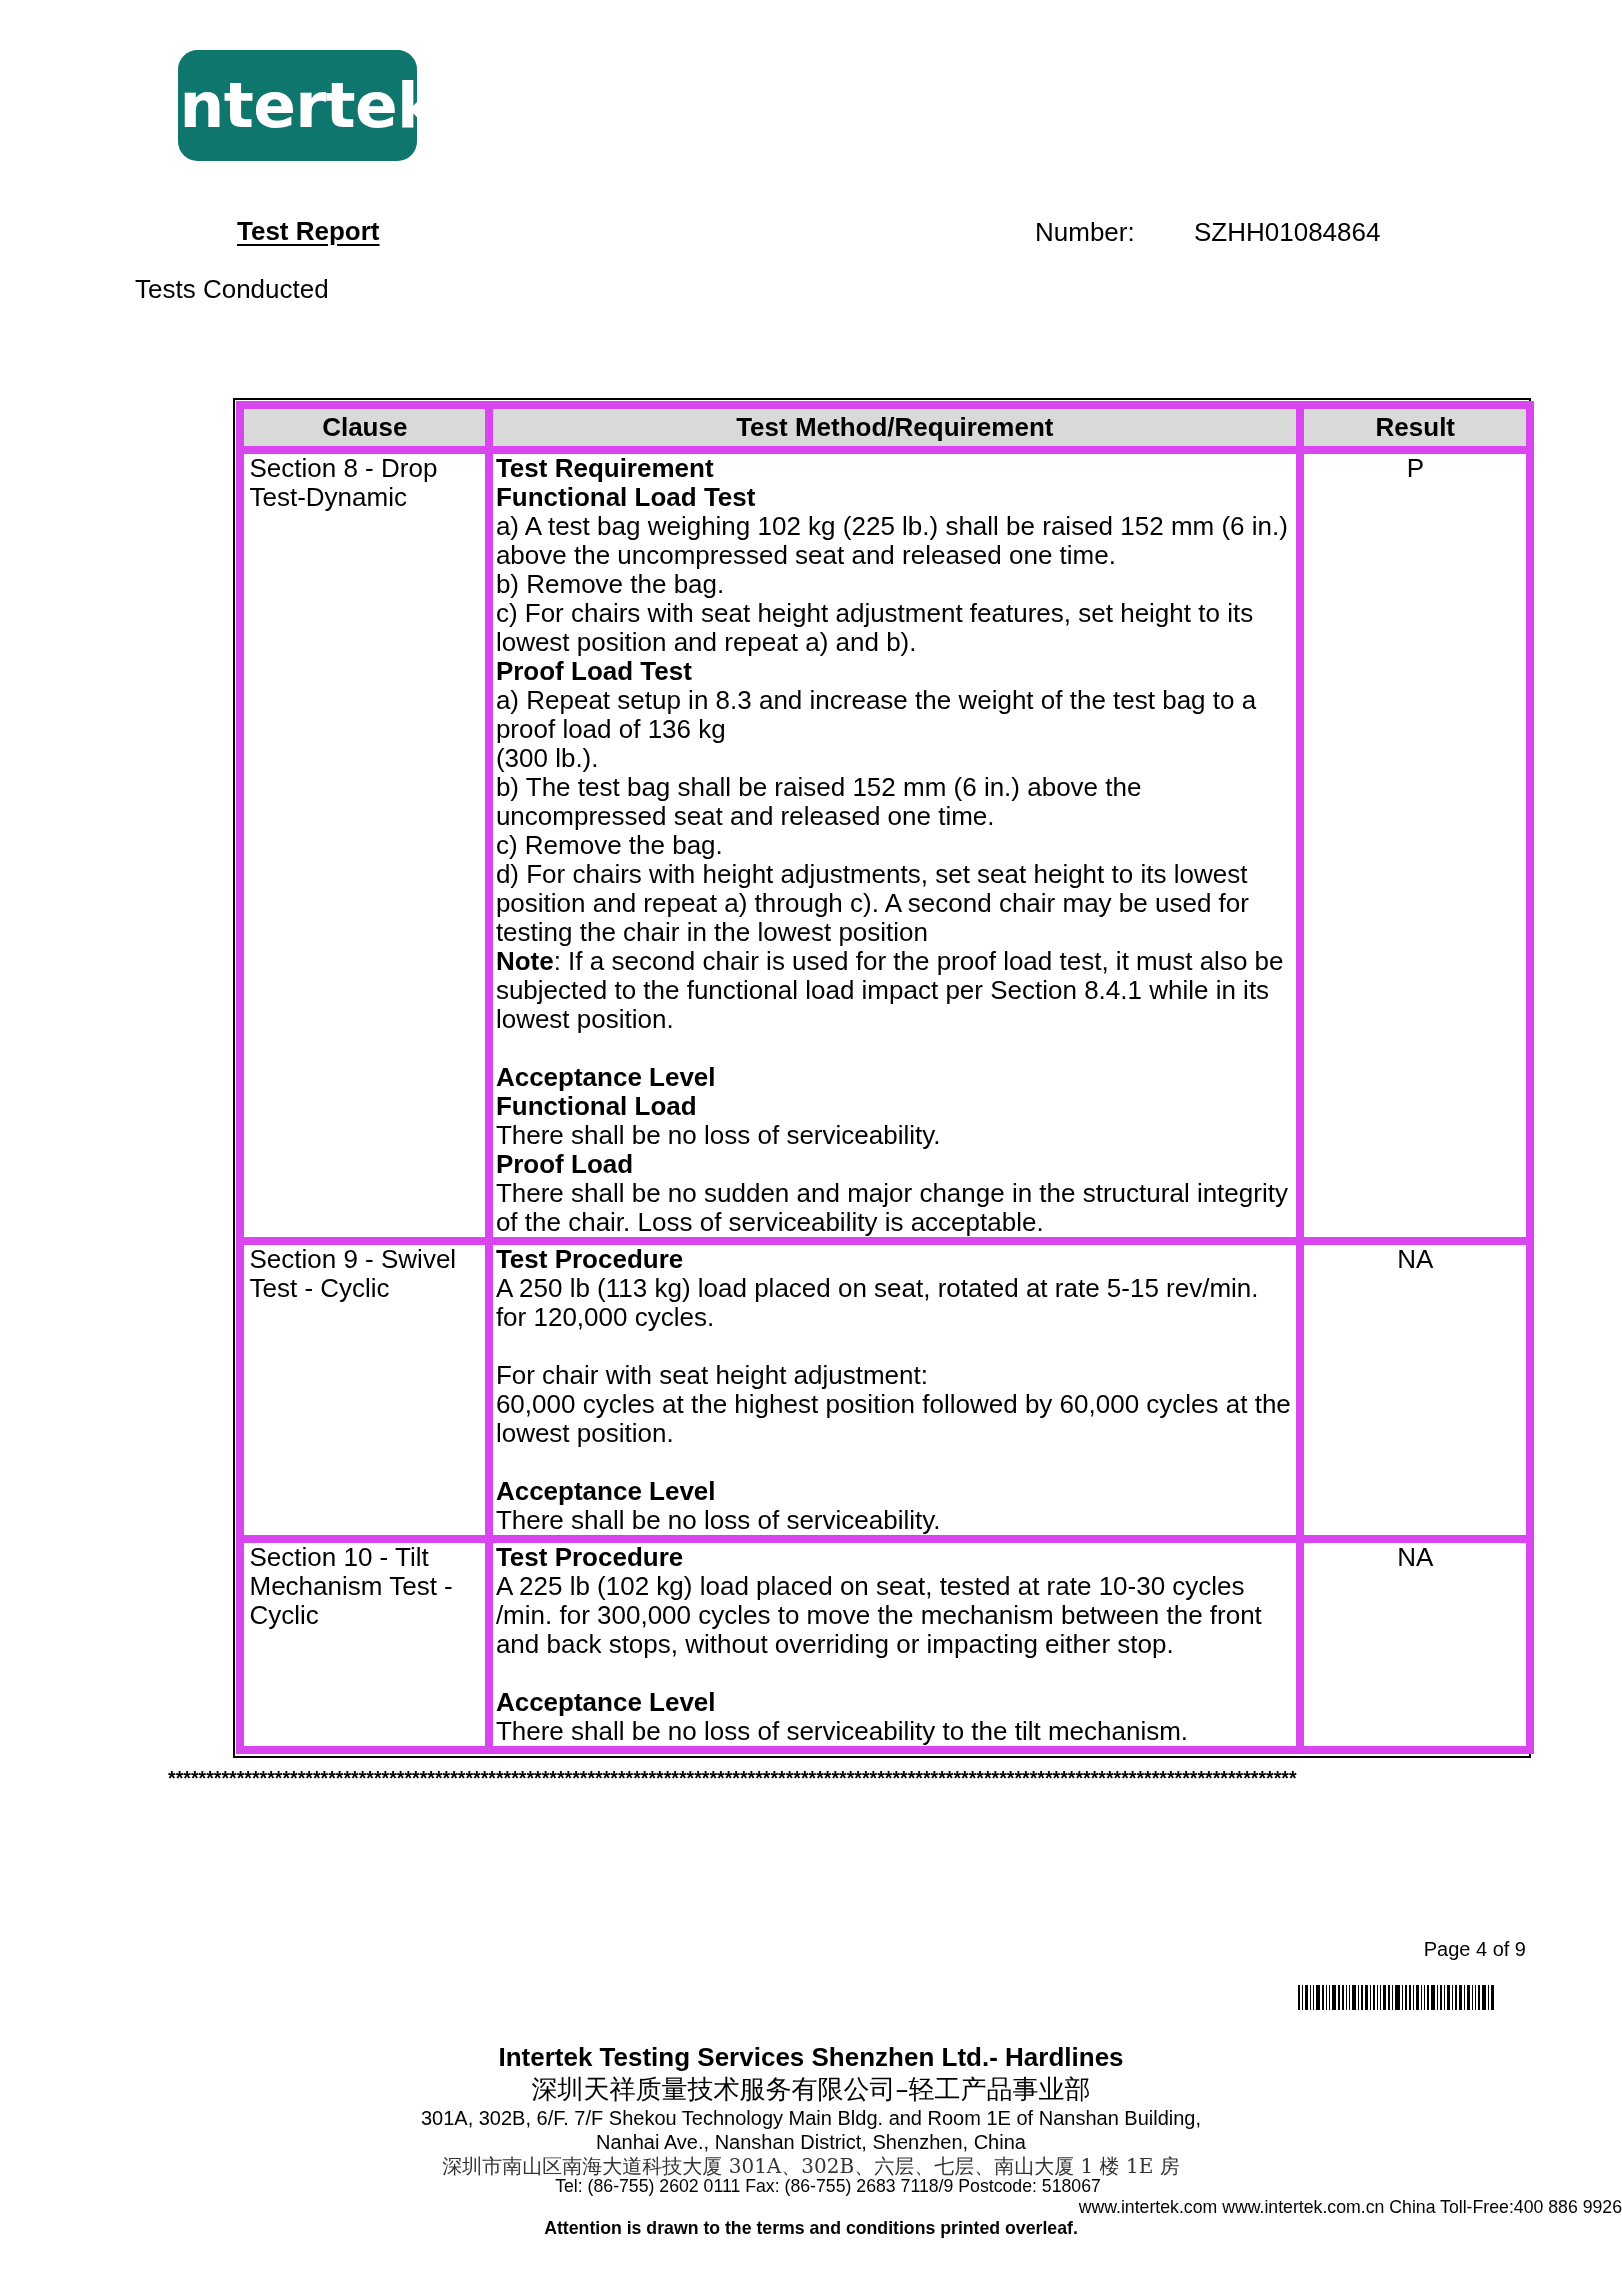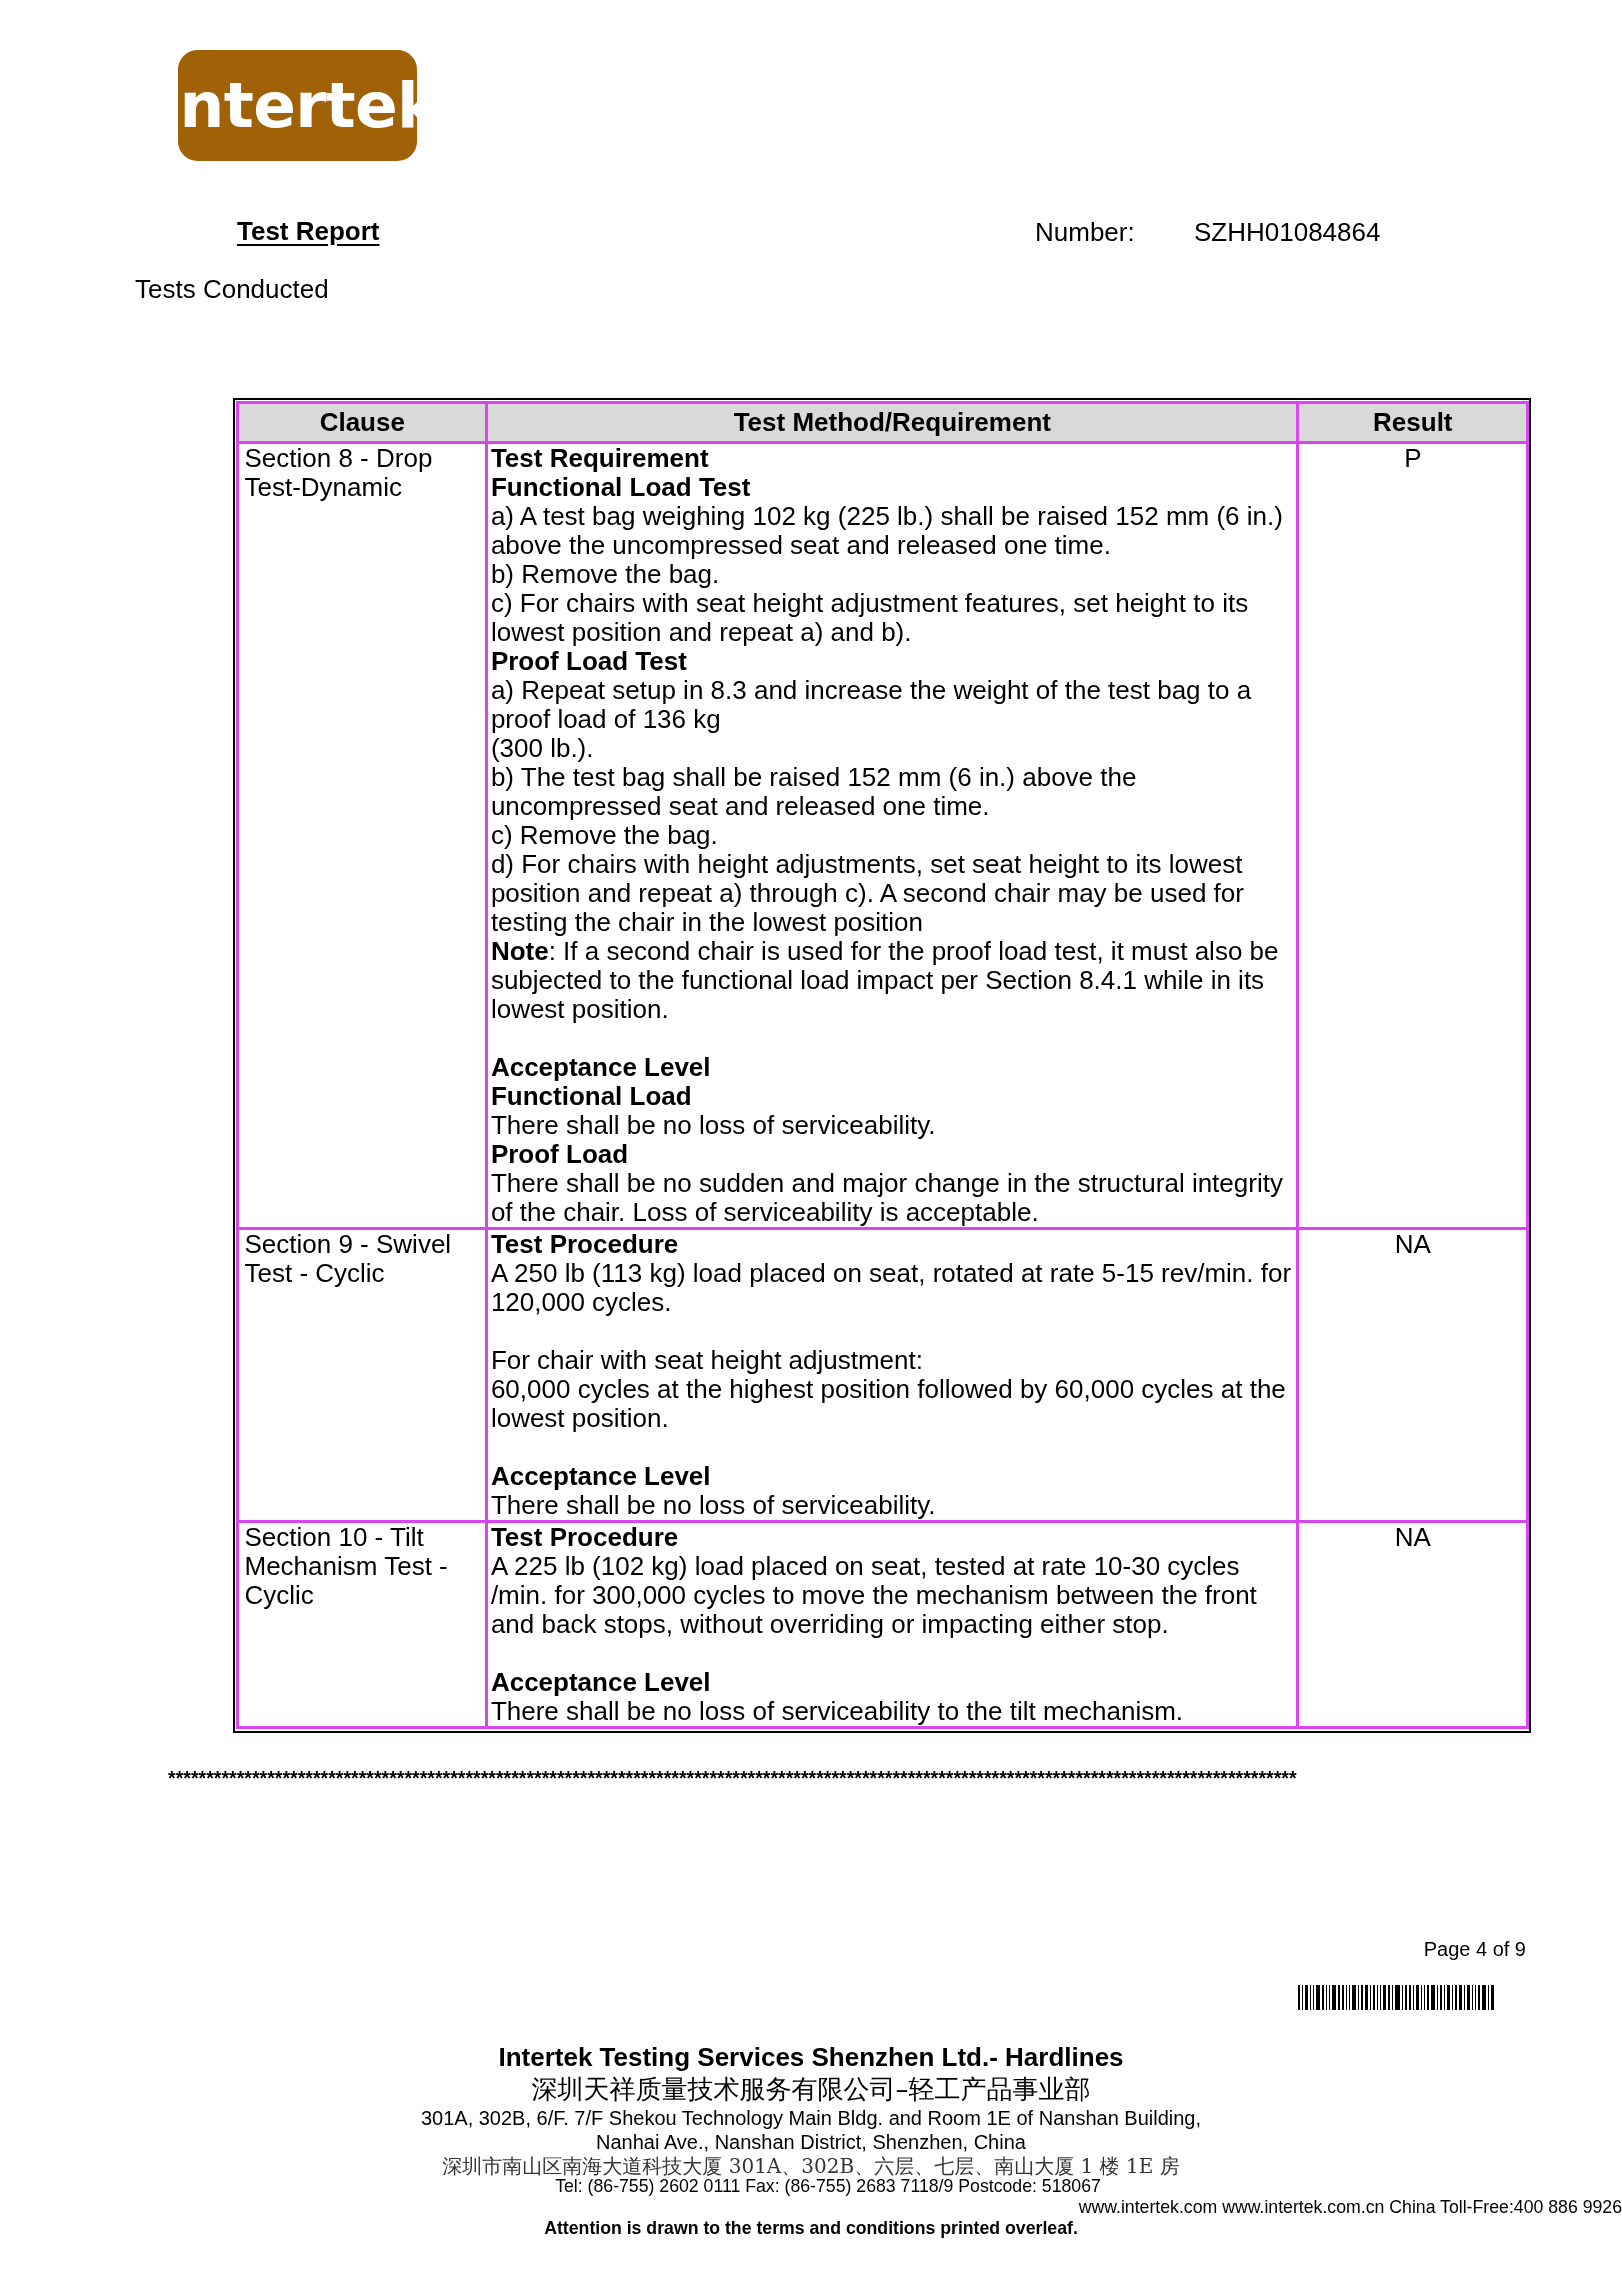--- a/index.html
+++ b/index.html
@@ -1,30 +1,30 @@
 <!DOCTYPE html>
 <html style="font-size:10.5px"><head>
 <meta charset="utf-8">
 <style>
   html, body { margin: 0; padding: 0; background: #ffffff; }
   body { width: 1622px; height: 2295px; position: relative; overflow: hidden; color: #000;
          font-family: "Liberation Sans", sans-serif; }
 
   .logo { position: absolute; left: 178px; top: 50px; width: 239px; height: 111px;
-          background: #a16207; border-radius: 19.6px; display: flex; align-items: center; justify-content: center; }
+          background: #0f766e; border-radius: 19.6px; display: flex; align-items: center; justify-content: center; }
   .logo span { color: #ffffff; font-family: "DejaVu Sans", sans-serif; font-size: 63px; font-weight: bold; letter-spacing: -0.7px; }
 
   .report-title { position: absolute; left: 237px; top: 216px; font-size: 26px; font-weight: bold; text-decoration: underline; text-underline-offset: 3.9px; }
   .number-label { position: absolute; left: 1035px; top: 217px; font-size: 26px; }
   .number-value { position: absolute; left: 1194px; top: 217px; font-size: 26px; }
   .section-title { position: absolute; left: 135px; top: 274px; font-size: 26px; }
 
   .tbl-wrap { position: absolute; left: 233px; top: 398px; width: 1298px; border: 2.6px double #000; box-sizing: border-box; padding: 1.3px; }
   table { border-collapse: collapse; width: 100%; table-layout: fixed; }
-  th, td { border: 3px solid #d946ef; vertical-align: top; font-size: 26px; line-height: 29px; padding: 0 2.6px; }
+  th, td { border: 8px solid #d946ef; vertical-align: top; font-size: 26px; line-height: 29px; padding: 0 2.6px; }
   th { background: #d9d9d9; font-weight: bold; text-align: center; height: 37px; vertical-align: middle; }
   td.clause { padding-left: 5.2px; }
   td.result { text-align: center; }
   td.method { padding-left: 2.6px; }
   .b { font-weight: bold; display: block; }
   .p { display: block; }
   .gap { display: block; height: 29px; }
   .note-lbl { font-weight: bold; }
 
   .stars { position: absolute; left: 168px; top: 1767px; width: 1368px; font-size: 19.6px; font-weight: bold; white-space: nowrap; overflow: hidden; letter-spacing: 0px; }

